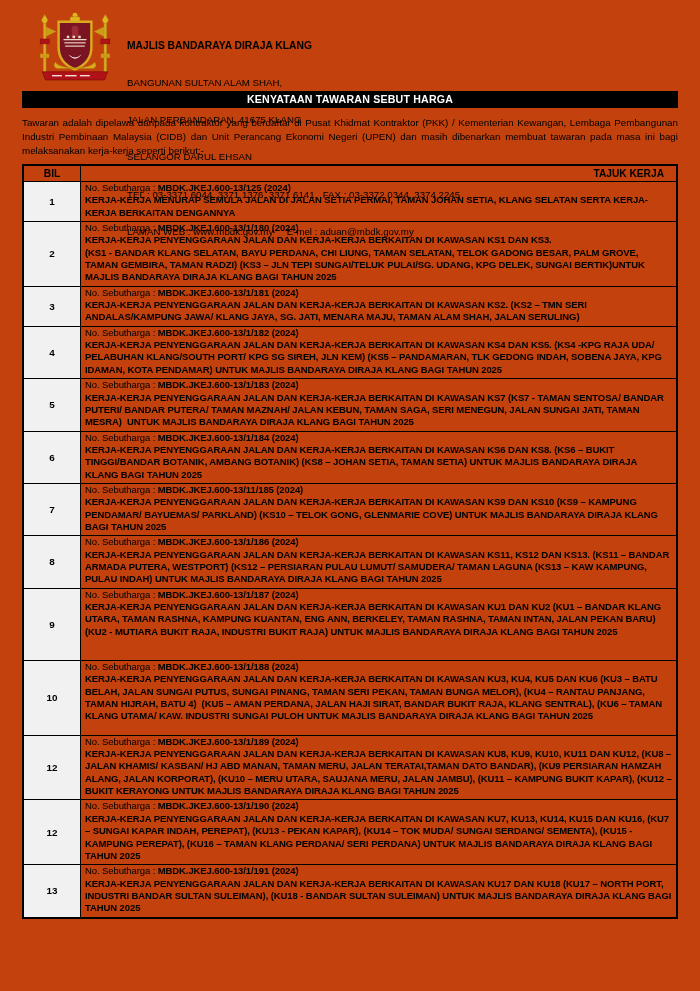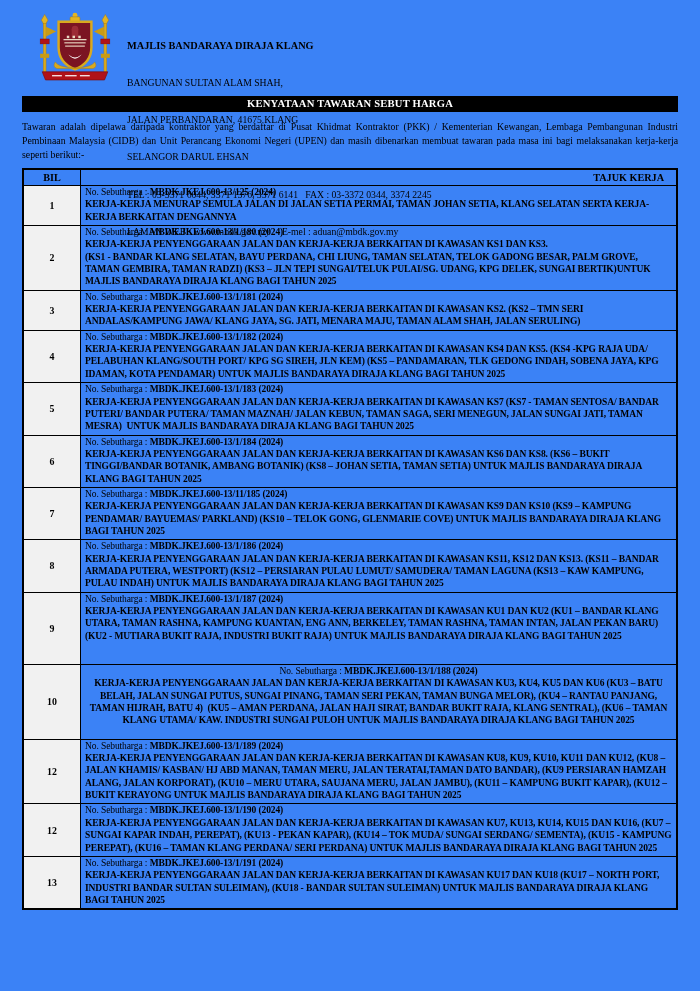--- a/index.html
+++ b/index.html
@@ -1,44 +1,44 @@
 <!DOCTYPE html>
 <html><head>
 <meta charset="utf-8">
 <style>
   html,body { margin:0; padding:0; background:#fff; }
   .page {
     width:700px; height:991px; box-sizing:border-box;
-    padding:11px 22px 0 22px; background:#3b82f6; color:#000;
-    font-family:Liberation Serif, serif;
+    padding:11px 22px 0 22px; background:#c2410c; color:#000;
+    font-family:Liberation Sans, sans-serif;
     overflow:hidden; position:relative;
   }
   .letterhead { display:flex; align-items:flex-start; margin-left:12px; height:80px; }
   .logo { width:82px; height:74px; flex:none; }
   .org-info { margin-left:11px; padding-top:4px; font-size:9.7px; line-height:12.4px; white-space:pre-wrap; }
   .org-name { font-weight:bold; font-size:10.3px; }
   .banner {
-    margin-top:5px; background:#000000; color:#ffffff; font-weight:bold;
+    background:#000000; color:#ffffff; font-weight:bold;
     text-align:center; font-size:10.6px; padding:2px 12px 3px; letter-spacing:.2px;
   }
   .intro { margin:8px 0 0 0; font-size:9.8px; line-height:14px; text-align:justify; }
   table.tender-table { width:100%; border-collapse:collapse; margin-top:6px; border:2px solid #000; }
   .tender-table th, .tender-table td { border:1px solid #000; }
   th.bil-h { width:24px; font-size:10.2px; font-weight:bold; padding:2px 16px; text-align:center; }
   th.tajuk-h { font-size:10.2px; font-weight:bold; padding:2px 12px; text-align:right; }
   td.bil {
     width:24px; text-align:center; vertical-align:middle;
     font-weight:bold; font-size:9.9px; background:#f1f1f1;
   }
   td.work { padding:0 4px 2px 4px; font-size:9.5px; line-height:12.35px; vertical-align:top; letter-spacing:-0.1px; }
   .no-line { white-space:pre-wrap; }
   .no-value { font-weight:bold;margin-top:18px; }
   .work-title { font-weight:bold; white-space:pre-wrap; }
   tbody tr:nth-child(9)  td.work { padding-bottom:22px; }
-  tbody tr:nth-child(10) td.work { padding-bottom:12px;text-align:center; }
+  tbody tr:nth-child(10) td.work { padding-bottom:12px; }
 </style>
 </head>
 <body>
 
 <div class="page">
 
   <div class="letterhead">
     <svg class="logo" viewBox="0 0 100 90" aria-hidden="true">
 
       <polygon points="13,4 17,11 13,18 9,11" fill="#e3b422" stroke="#a87c10" stroke-width="0.6"></polygon>

